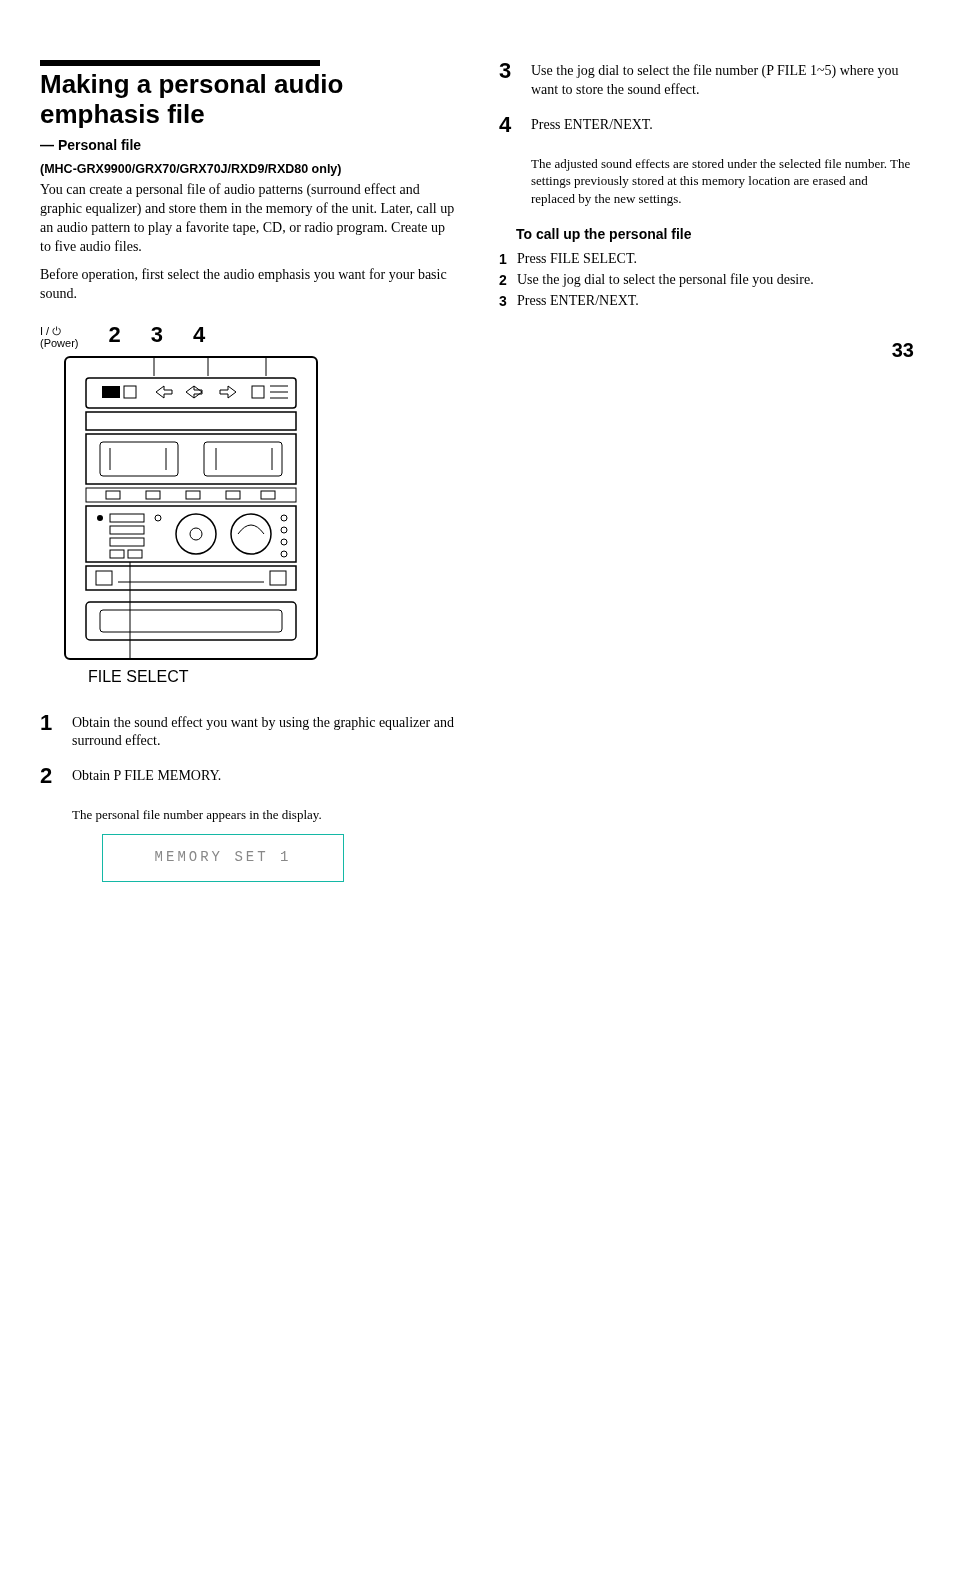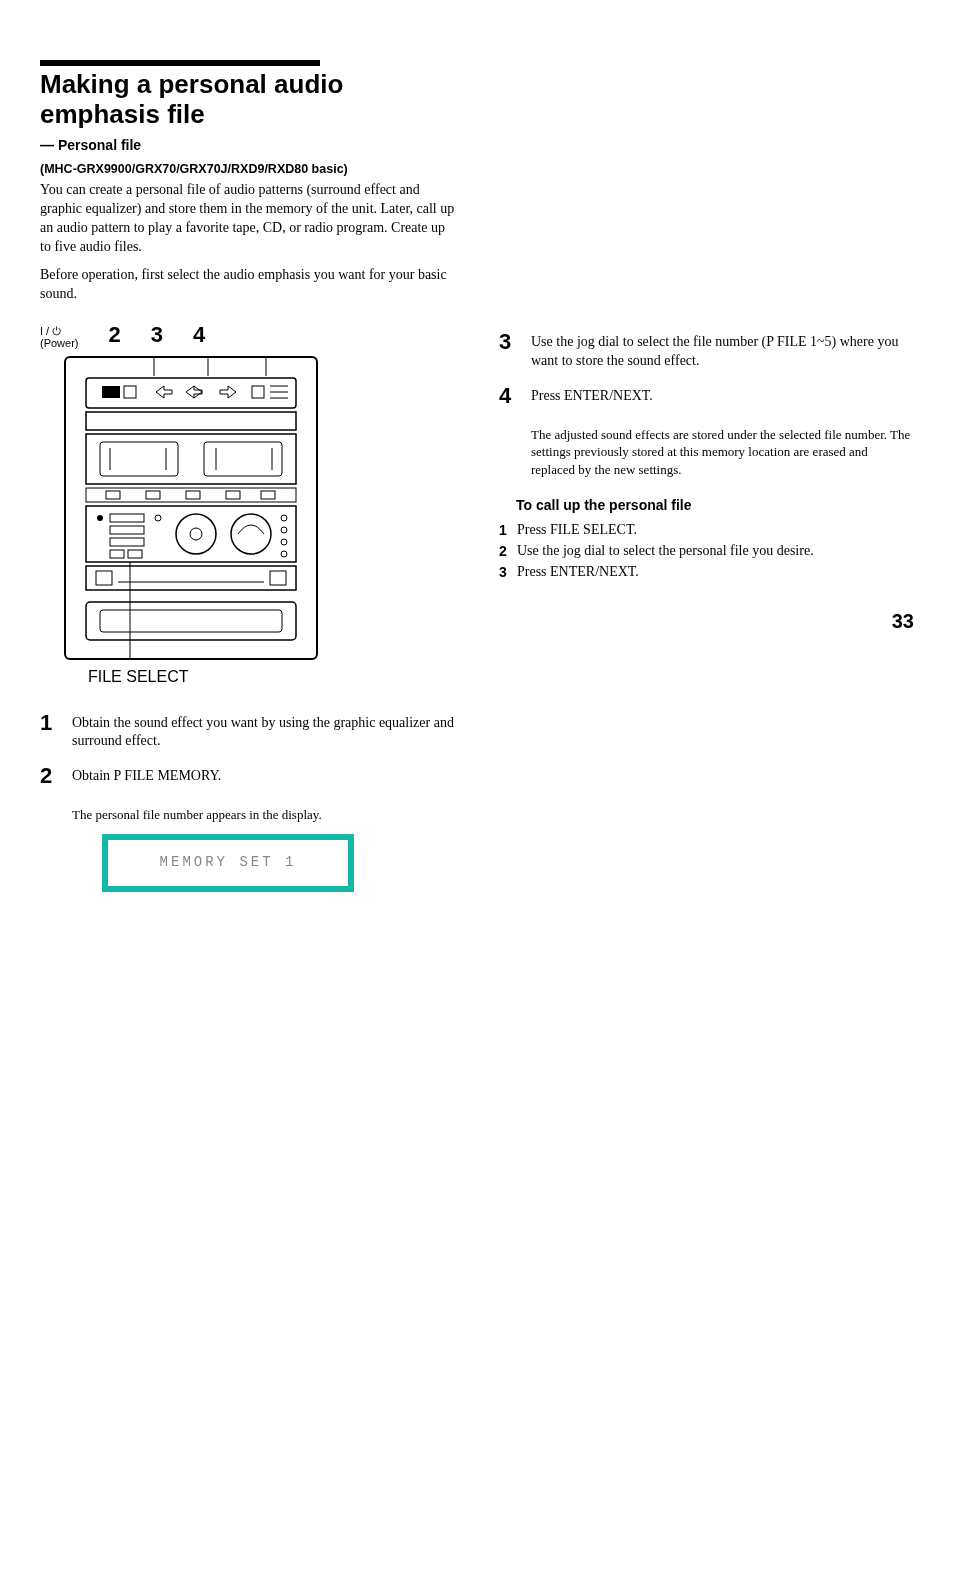--- a/index.html
+++ b/index.html
@@ -9,21 +9,20 @@
     color: #000;
     background: #fff;
     margin: 0;
     padding: 60px 40px 40px 40px;
     width: 954px;
     box-sizing: border-box;
   }
   .columns {
     display: flex;
     gap: 44px;
-    align-items: center;
   }
   .col {
     flex: 1;
     min-width: 0;
   }
   .title-bar {
     height: 6px;
     background: #000;
     margin-bottom: 4px;
     width: 280px;
@@ -120,21 +119,21 @@
   .diagram-box svg {
     width: 100%;
     height: 100%;
   }
   .file-select {
     font-family: Arial, Helvetica, sans-serif;
     font-size: 16px;
     margin: 6px 0 24px 48px;
   }
   .display-box {
-    border: 6px solid #14b8a6;
+    border: 1px solid #14b8a6;
     height: 46px;
     width: 240px;
     margin: 10px 0 0 30px;
     display: flex;
     align-items: center;
     justify-content: center;
     font-family: 'Courier New', monospace;
     letter-spacing: 3px;
     color: #888;
     font-size: 14px;
@@ -149,21 +148,21 @@
 </style>
 </head>
 <body>
 
 <div class="columns">
 
   <div class="col">
     <div class="title-bar"></div>
     <h1>Making a personal audio emphasis file</h1>
     <div class="subtitle">— Personal file</div>
-    <div class="model">(MHC-GRX9900/GRX70/GRX70J/RXD9/RXD80 basic)</div>
+    <div class="model">(MHC-GRX9900/GRX70/GRX70J/RXD9/RXD80 only)</div>
     <p>You can create a personal file of audio patterns (surround effect and graphic equalizer) and store them in the memory of the unit. Later, call up an audio pattern to play a favorite tape, CD, or radio program. Create up to five audio files.</p>
     <p>Before operation, first select the audio emphasis you want for your basic sound.</p>
 
     <div class="diagram-labels">
       <div class="power" style="white-space:pre-line">I / ⏻
 (Power)</div>
       <div class="big">2</div>
       <div class="big">3</div>
       <div class="big">4</div>
     </div>

